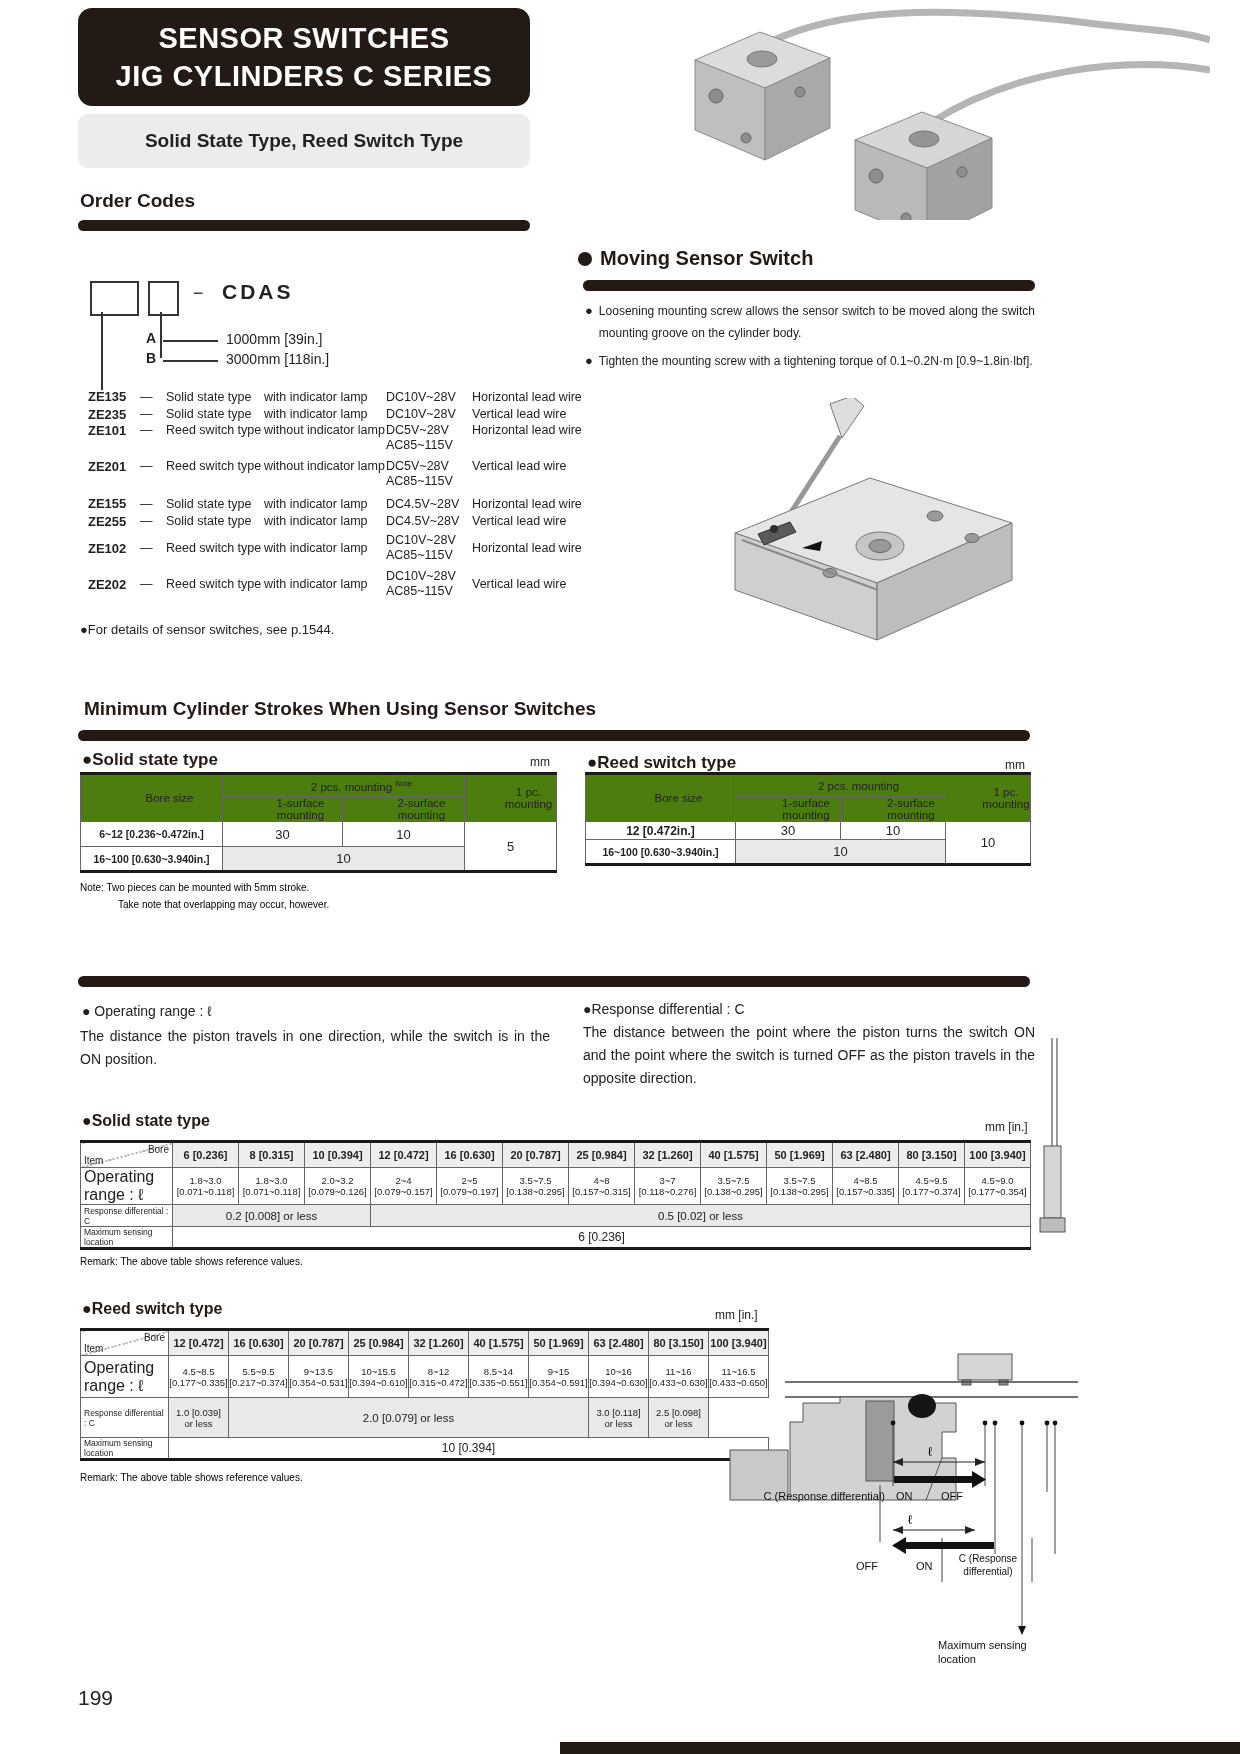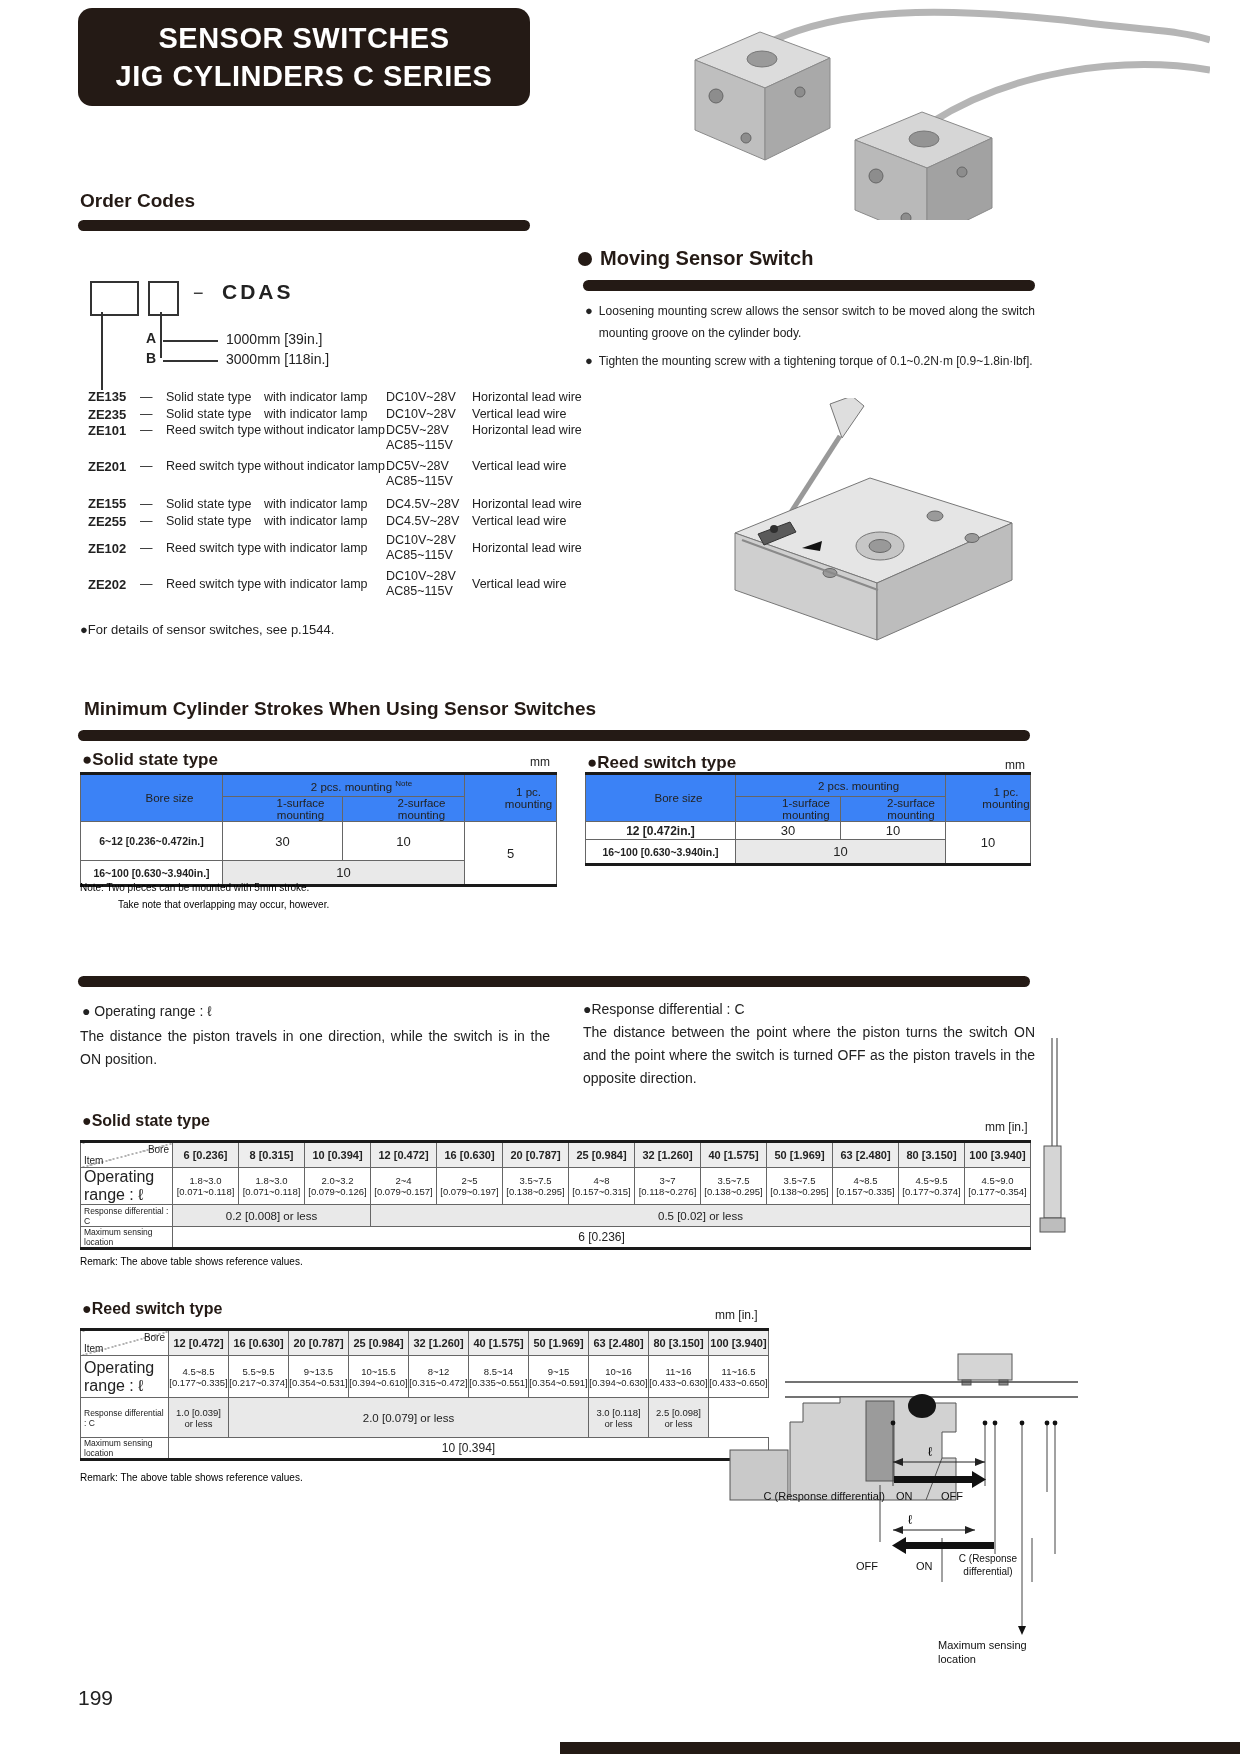--- a/index.html
+++ b/index.html
@@ -27,21 +27,21 @@
   .oc-dash{font-size:12.5px;text-align:left;}
   .vstack div{line-height:15px;}
   .bullets{position:absolute;left:585px;top:300px;width:450px;}
   .brow{display:flex;margin-bottom:6px;}
   .brow .bdot{font-size:13px;margin-right:6px;line-height:22px;}
   .brow .btxt{font-size:12px;line-height:22px;text-align:justify;flex:1;}
   .note{position:absolute;font-size:10px;color:#000000;}
   table.mtab{position:absolute;border-collapse:collapse;table-layout:fixed;
              border-top:3px solid #1a1a1a;border-bottom:3px solid #1a1a1a;}
   table.mtab td{border:1px solid #666;text-align:center;vertical-align:middle;padding:0;font-size:13px;}
-  table.mtab .hd{background:#3b82f6;font-size:11.5px;height:21px;padding-left:36px;}
+  table.mtab .hd{background:#4d7c0f;font-size:11.5px;height:21px;padding-left:36px;}
   table.mtab .bcell{font-weight:bold;font-size:10.5px;}
   table.mtab .gray{background:#e9e9e9;}
   table.mtab sup{font-size:8px;}
   table.btab{position:absolute;border-collapse:collapse;table-layout:fixed;
              border-top:3px solid #1a1a1a;border-bottom:3px solid #1a1a1a;}
   table.btab td{border:1px solid #666;text-align:center;vertical-align:middle;padding:0;}
   table.btab .boreHd{background:#ededed;font-weight:bold;font-size:11px;height:24px;}
   table.btab .lbl{font-size:16px;text-align:left;padding-left:3px;}
   table.btab .lbls{font-size:8.5px;text-align:left;padding-left:3px;}
   table.btab .opv{font-size:9.5px;line-height:11px;}
@@ -59,20 +59,21 @@
 </style>
 </head>
 <body>
 
 <div id="page">
 
   <div class="title-box">
     <div>SENSOR SWITCHES</div>
     <div>JIG CYLINDERS C SERIES</div>
   </div>
+  <div class="subtitle-box">Solid State Type, Reed Switch Type</div>
 
   <svg class="abs" style="left:650px;top:0;" width="560" height="220" viewBox="0 0 560 220">
     <path d="M120,42 C190,8 290,6 430,22 C490,30 530,30 560,40" fill="none" stroke="#b5b5b5" stroke-width="7"></path>
     <path d="M282,122 C360,72 470,55 560,70" fill="none" stroke="#b5b5b5" stroke-width="7"></path>
     <g>
       <polygon points="45,60 110,32 180,58 115,88" fill="#dcdcdc" stroke="#8a8a8a"></polygon>
       <polygon points="45,60 115,88 115,160 45,130" fill="#bfbfbf" stroke="#8a8a8a"></polygon>
       <polygon points="115,88 180,58 180,128 115,160" fill="#a9a9a9" stroke="#8a8a8a"></polygon>
       <ellipse cx="112" cy="59" rx="15" ry="8" fill="#9a9a9a" stroke="#777"></ellipse>
       <circle cx="66" cy="96" r="7" fill="#8d8d8d" stroke="#666"></circle>
@@ -241,21 +242,21 @@
     <tbody>
         <tr>
       <td rowspan="2" class="hd">Bore size</td>
       <td colspan="2" class="hd"><span>2 pcs. mounting</span> <sup>Note</sup></td>
       <td rowspan="2" class="hd">1 pc. mounting</td>
     </tr>
     <tr>
       <td class="hd">1-surface mounting</td>
       <td class="hd">2-surface mounting</td>
     </tr>
-    <tr style="height:39px;">
+    <tr style="height:25px;">
       <td class="bcell">6~12 [0.236~0.472in.]</td>
       <td>30</td>
       <td>10</td>
       <td rowspan="2">5</td>
     </tr>
     <tr style="height:25px;">
       <td class="bcell">16~100 [0.630~3.940in.]</td>
       <td colspan="2" class="gray">10</td>
     </tr>
   </tbody>

